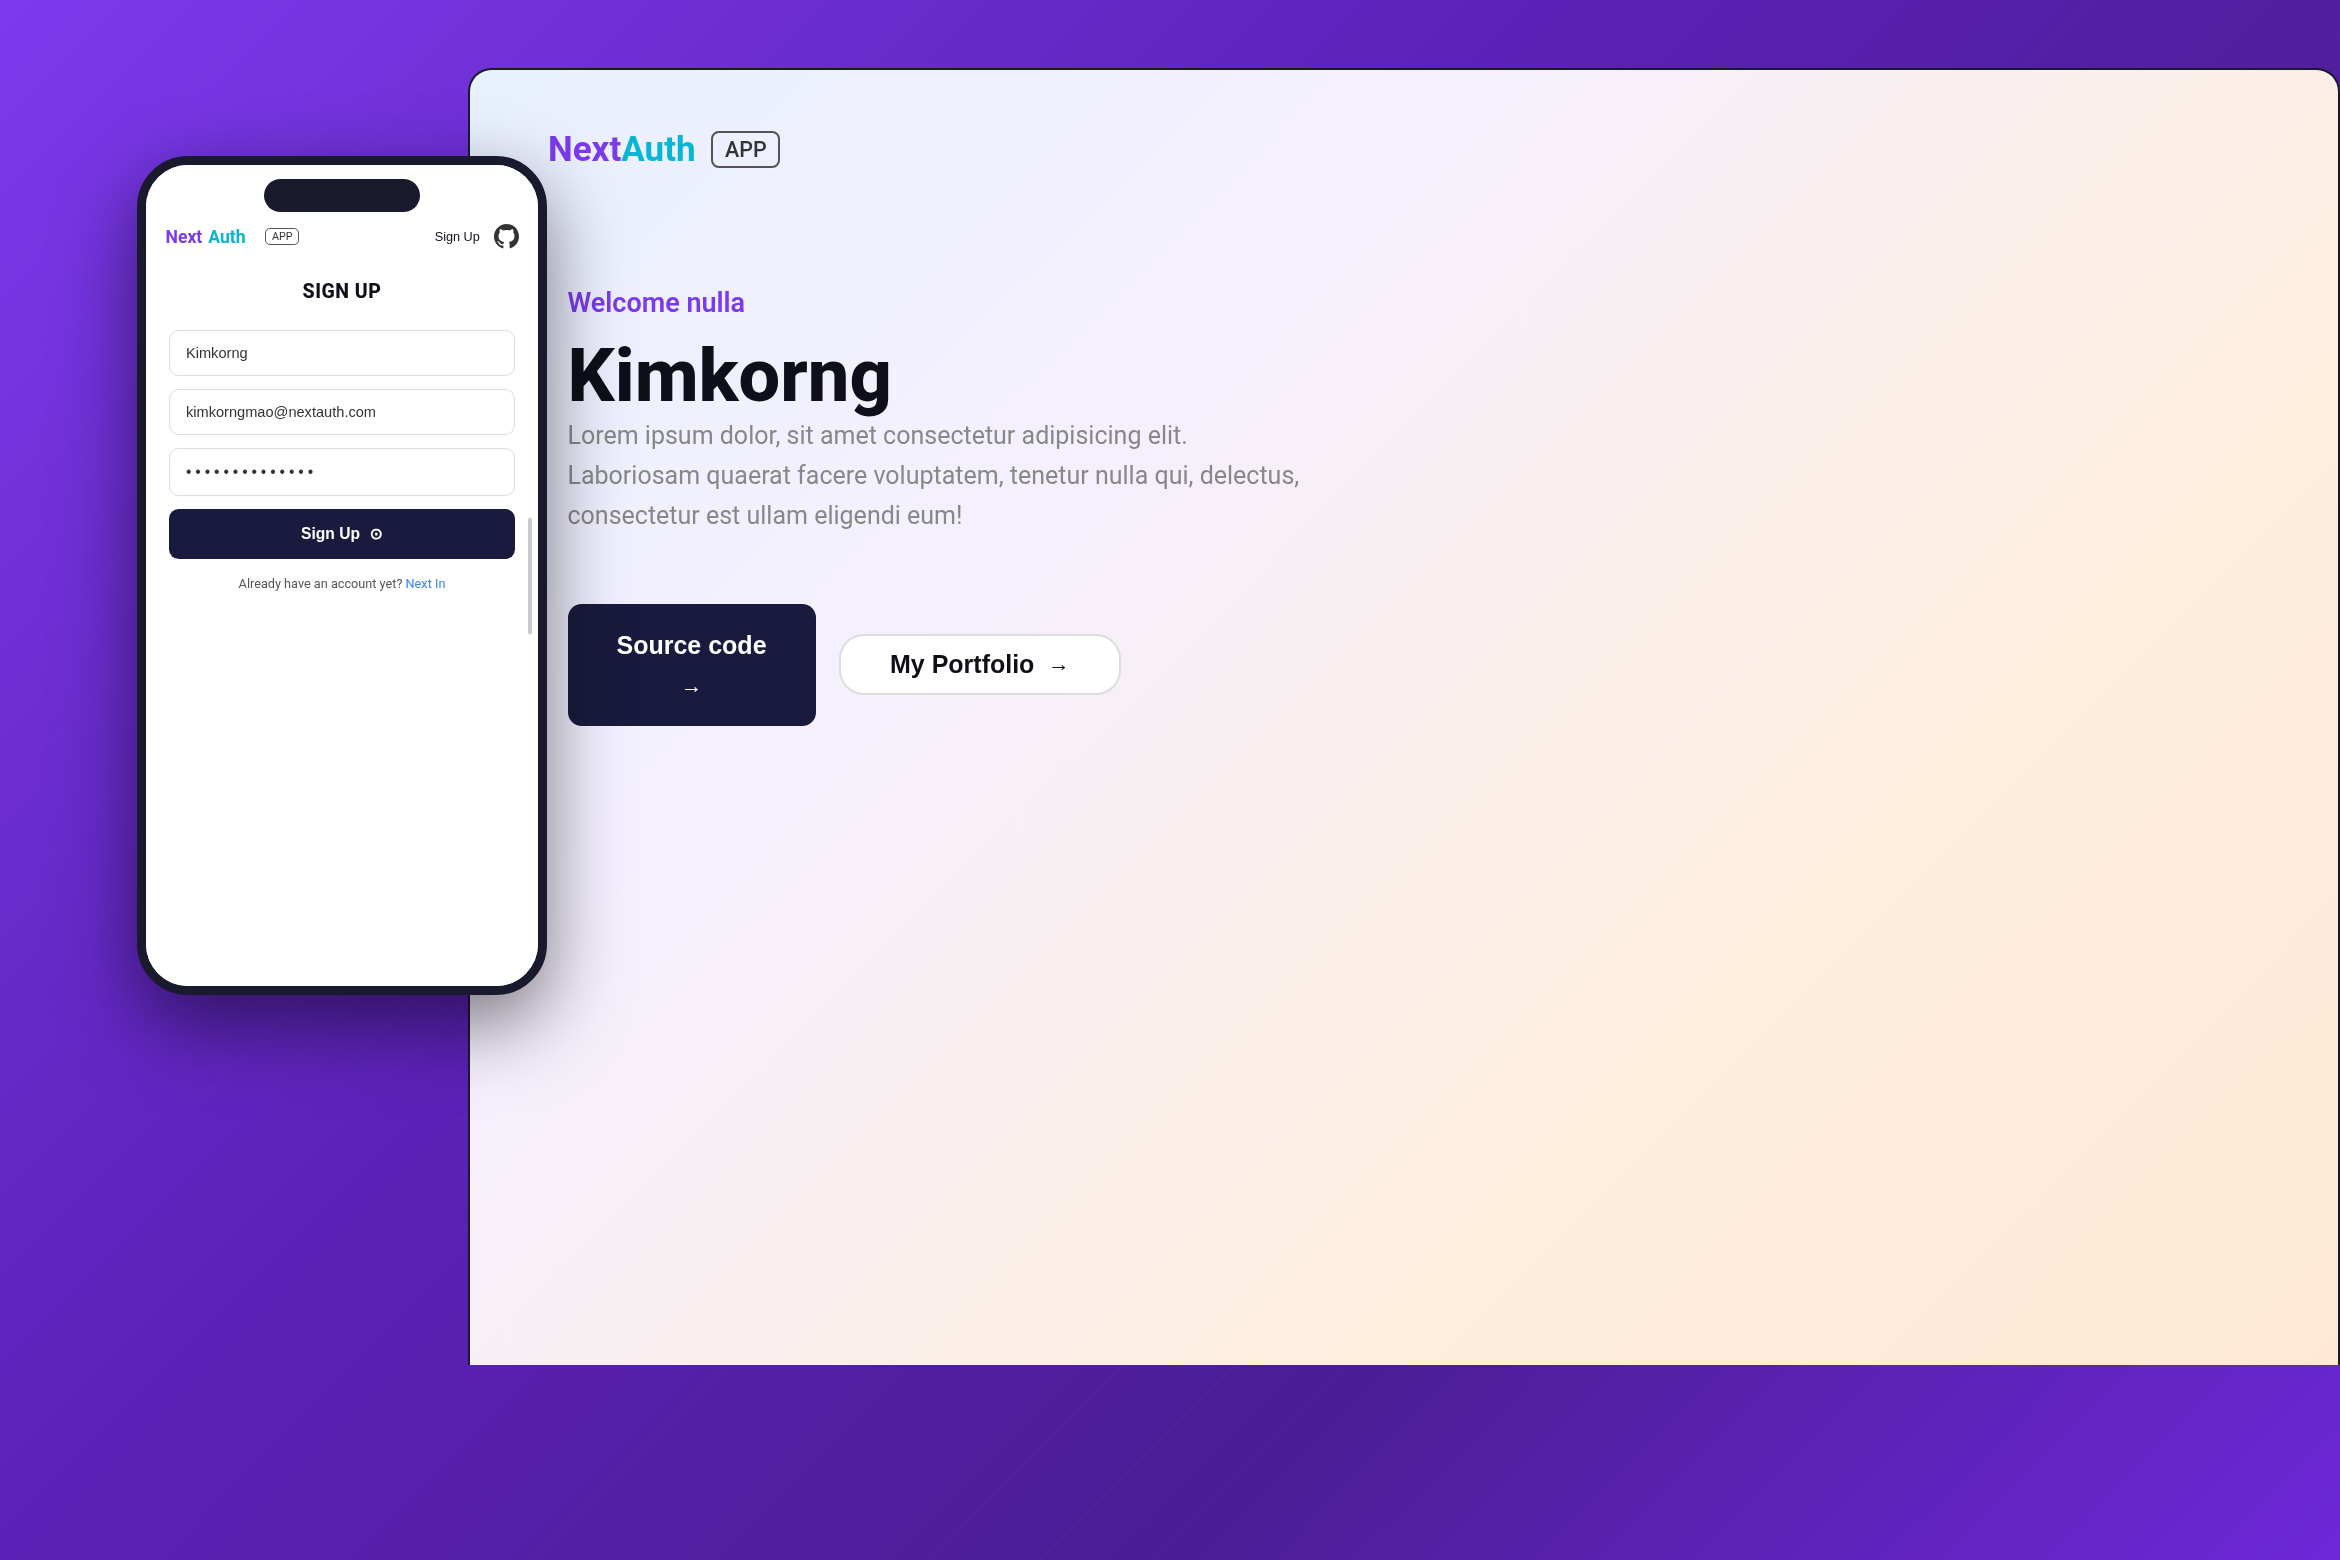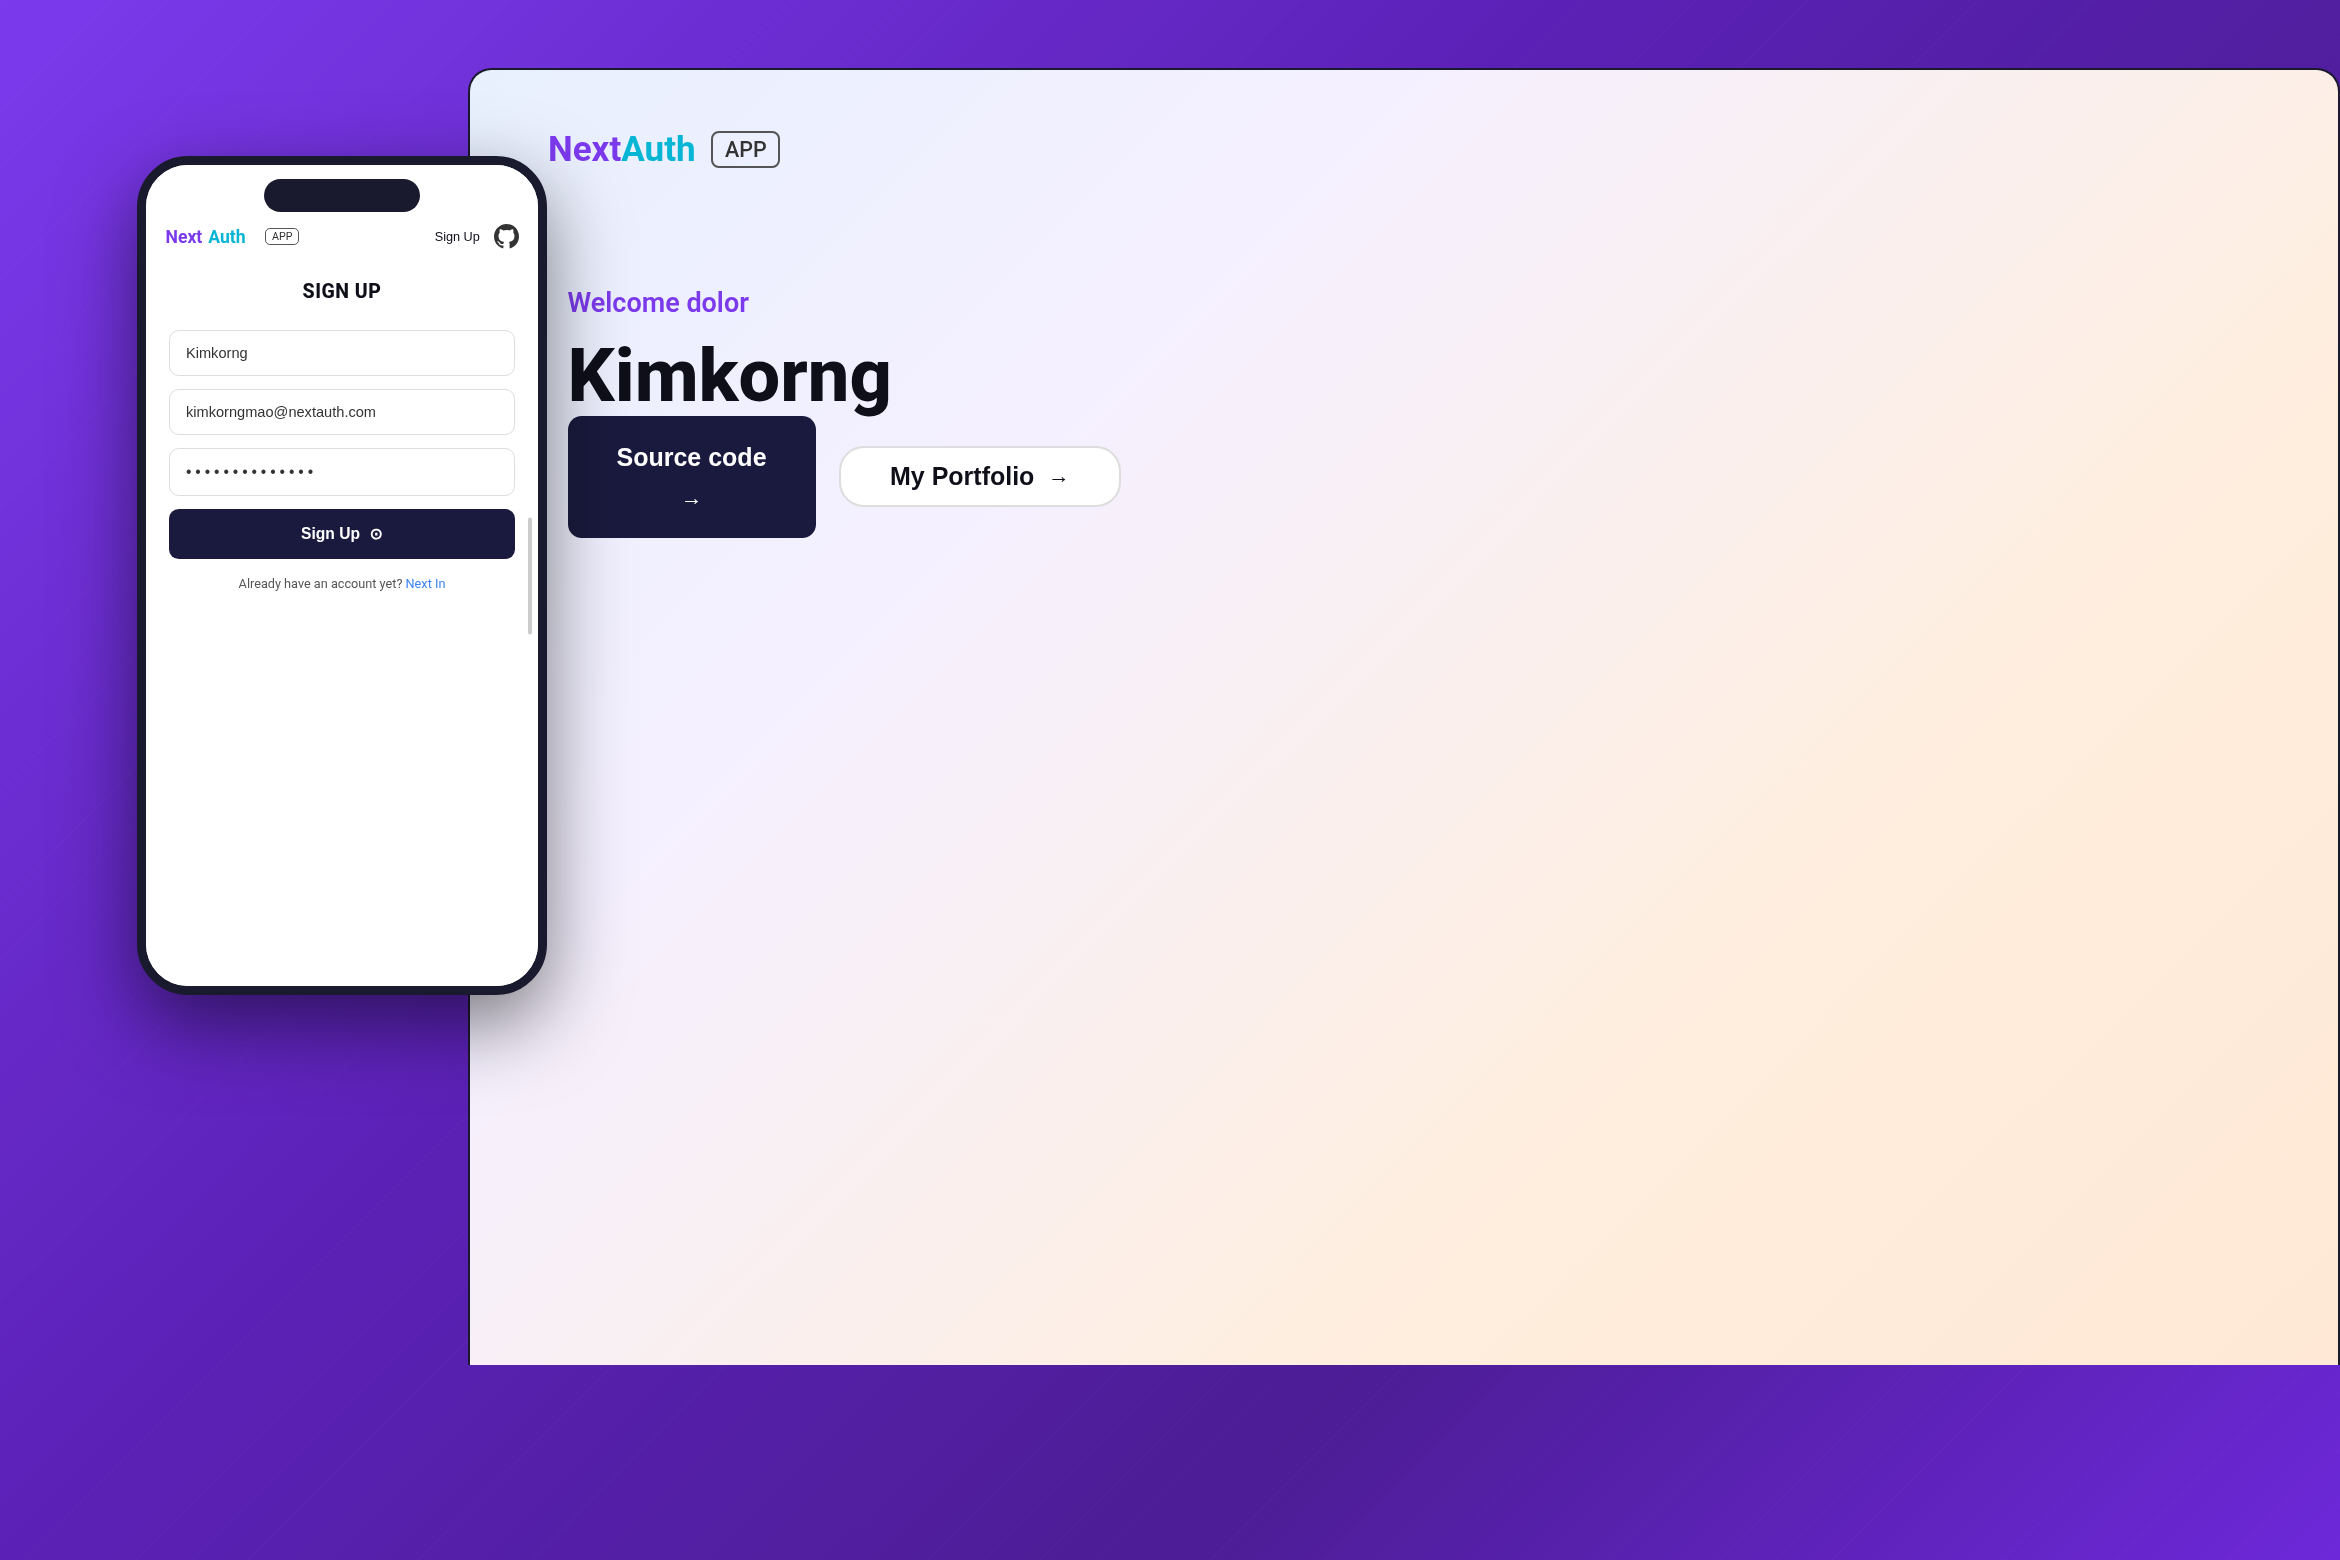--- a/index.html
+++ b/index.html
@@ -368,22 +368,23 @@
 
     <nav class="desktop-nav">
       <div style="display:flex;align-items:center;gap:0;">
         <span class="logo-next">Next</span>
         <span class="logo-auth">Auth</span>
       </div>
       <span class="app-badge">APP</span>
     </nav>
 
     <div class="desktop-hero">
-      <p class="welcome-text">Welcome dolor</p>
+      <p class="welcome-text">Welcome nulla</p>
       <h1 class="hero-name">Kimkorng</h1>
+      <p class="hero-description">Lorem ipsum dolor, sit amet consectetur adipisicing elit. Laboriosam quaerat facere voluptatem, tenetur nulla qui, delectus, consectetur est ullam eligendi eum!</p>
       <div class="hero-buttons">
         <button class="btn-source">
           <span>Source code</span>
           <span class="arrow-icon">→</span>
         </button>
         <button class="btn-portfolio">
           <span>My Portfolio</span>
           <span class="arrow-icon">→</span>
         </button>
       </div>

